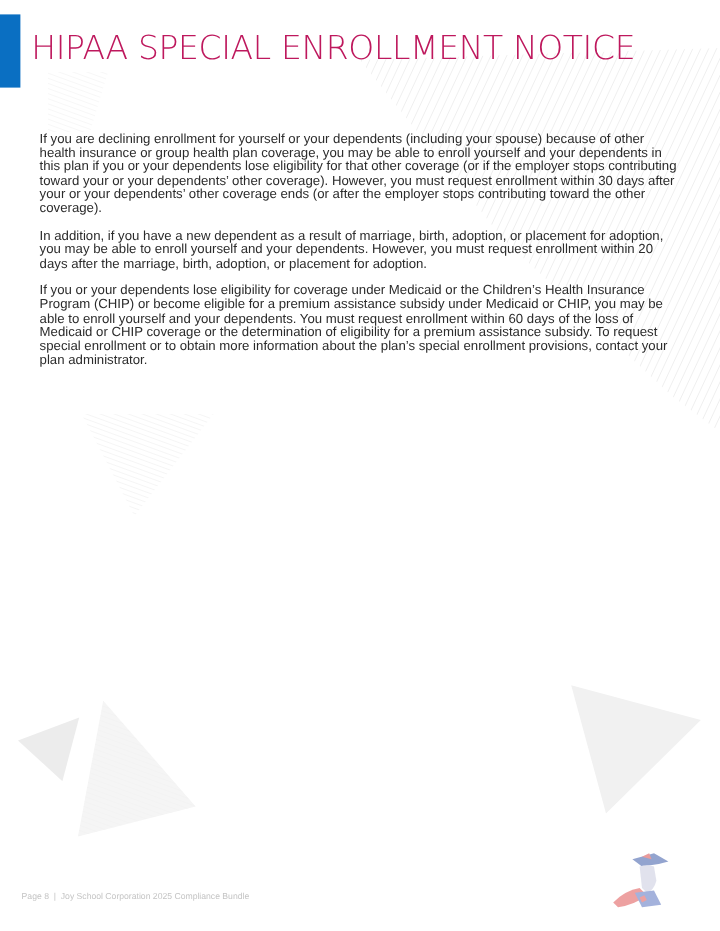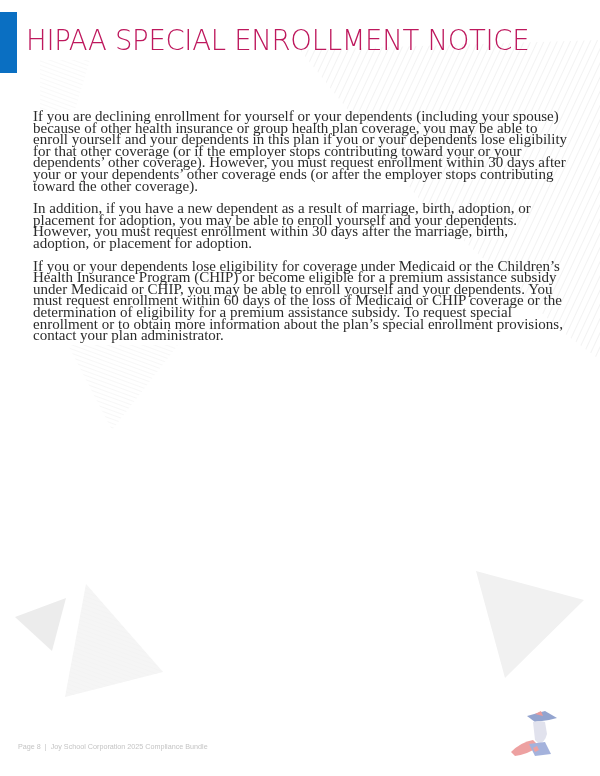--- a/index.html
+++ b/index.html
@@ -18,21 +18,21 @@
     font-family: "DejaVu Sans", sans-serif;
     font-weight: 200; font-size: 27.5px; letter-spacing: -0.3px;
     color: #be185d; white-space: nowrap; z-index: 2;
     -webkit-text-stroke: 0;
   }
   .content {
     position: absolute; left: 33px; top: 111px; width: 535px; z-index: 2;
   }
   .content p {
     margin: 0 0 11px 0;
-    font-size: 15px; line-height: 11.6px; color: #2b2b2b; font-family: Liberation Serif, serif;
+    font-size: 11px; line-height: 11.6px; color: #2b2b2b;
   }
   .footer {
     position: absolute; left: 18px; top: 742px; z-index: 2;
     font-size: 7.2px; color: #c4c4c4; white-space: nowrap;
   }
   .footer .sep { margin: 0 4px; }
   .mascot { position: absolute; left: 505px; top: 708px; width: 60px; height: 55px; z-index: 2; opacity: 0.55; }
 </style>
 </head>
 <body>
@@ -58,21 +58,21 @@
   <polygon points="86,584 163,672 65,697" fill="url(#diag2)" opacity="0.6"></polygon>
 
   <polygon points="476,571 584,600 505,678" fill="#f1f1f1"></polygon>
 </svg>
 
 <div class="accent-bar"></div>
 <h1 class="title">HIPAA SPECIAL ENROLLMENT NOTICE</h1>
 
 <div class="content">
   <p>If you are declining enrollment for yourself or your dependents (including your spouse)  because of other health insurance or group health plan coverage, you may be able to enroll yourself and your dependents in this plan if you or your dependents lose eligibility for that other coverage (or if the employer stops contributing toward your or your dependents’ other coverage). However, you must request enrollment within 30 days after your or your dependents’ other coverage ends (or after the employer stops contributing toward the other coverage).</p>
-  <p>In addition, if you have a new dependent as a result of marriage, birth, adoption, or placement for adoption, you may be able to enroll yourself and your dependents. However, you must request enrollment within 30 days after the marriage, birth, adoption, or placement for adoption.</p>
+  <p>In addition, if you have a new dependent as a result of marriage, birth, adoption, or placement for adoption, you may be able to enroll yourself and your dependents. However, you must request enrollment within 20 days after the marriage, birth, adoption, or placement for adoption.</p>
   <p>If you or your dependents lose eligibility for coverage under Medicaid or the Children’s Health Insurance Program (CHIP) or become eligible for a premium assistance subsidy under Medicaid or CHIP, you may be able to enroll yourself and your dependents. You must request enrollment within 60 days of the loss of Medicaid or CHIP coverage or the determination of eligibility for a premium assistance subsidy. To request special enrollment or to obtain more information about the plan’s special enrollment provisions, contact your plan administrator.</p>
 </div>
 
 <div class="footer">
   <span>Page 8</span><span class="sep">|</span><span>Joy School Corporation 2025 Compliance Bundle</span>
 </div>
 
 <svg class="mascot" viewBox="0 0 60 55" xmlns="http://www.w3.org/2000/svg">
   <path d="M22 8 L40 3 L52 10 L44 12 L30 14 Z" fill="#3c5aa8"></path>
   <path d="M30 6 L36 3 L38 8 Z" fill="#d94a4a"></path>

